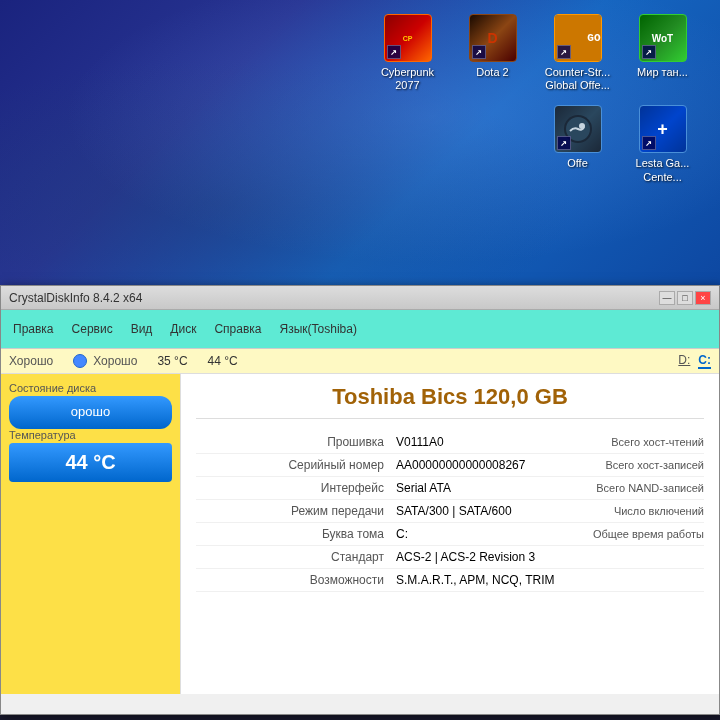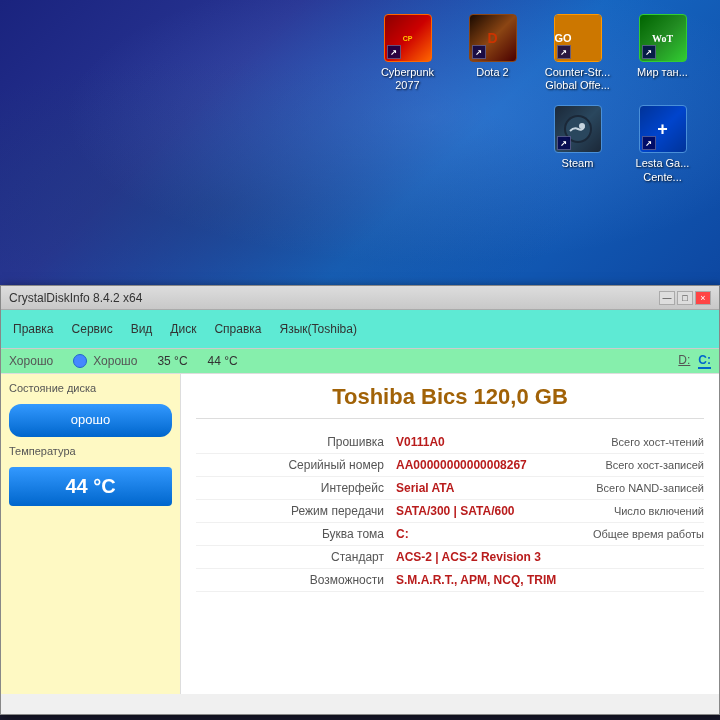--- a/index.html
+++ b/index.html
@@ -192,21 +192,21 @@
       color: #333;
       cursor: pointer;
       white-space: nowrap;
     }
 
     
     .status-area {
       display: flex;
       padding: 4px 8px;
       gap: 20px;
-      background: #86efac;
+      background: #fef9c3;
       border-bottom: 1px solid #ddd;
       align-items: center;
     }
 
     .status-item {
       display: flex;
       align-items: center;
       gap: 6px;
       font-size: 12px;
     }
@@ -222,26 +222,26 @@
     
     .main-content {
       display: flex;
       height: calc(430px - 24px - 22px - 32px - 32px);
       background: white;
     }
 
     
     .left-panel {
       width: 180px;
-      background: #fef9c3;
+      background: #fde047;
       border-right: 1px solid #ddd;
       padding: 8px;
       display: flex;
       flex-direction: column;
-      gap: 8px;
+      gap: 0;
     }
 
     .health-status {
       background: linear-gradient(to bottom, #3399ff, #0066cc);
       border-radius: 12px;
       padding: 8px;
       color: white;
       text-align: center;
     }
 
@@ -298,22 +298,22 @@
 
     .info-label {
       width: 200px;
       color: #555;
       text-align: right;
       padding-right: 12px;
     }
 
     .info-value {
       flex: 1;
-      color: #b91c1c;
-      font-weight: 700;
+      color: #000000;
+      font-weight: 400;
     }
 
     .info-right {
       width: 160px;
       color: #555;
       text-align: right;
       font-size: 11px;
     }
   </style>
 </head>
@@ -335,50 +335,50 @@
       <div class="desktop-icon">
         <div class="icon-img icon-dota2">
           <span style="font-size:14px;color:#cc3300;font-weight:bold;">D</span>
           <div class="shortcut-arrow">↗</div>
         </div>
         <span class="icon-label">Dota 2</span>
       </div>
 
       <div class="desktop-icon">
         <div class="icon-img icon-csgo">
-          <div style="background:#cc7700;width:100%;height:100%;display:flex;align-items:center;justify-content:flex-start;">
+          <div style="background:#cc7700;width:100%;height:100%;display:flex;align-items:center;justify-content:flex-end;font-family:Liberation Mono, monospace;">
             <span style="font-size:11px;color:white;font-weight:bold;">GO</span>
           </div>
           <div class="shortcut-arrow">↗</div>
         </div>
         <span class="icon-label">Counter-Str...</span>
         <span class="icon-label">Global Offe...</span>
       </div>
 
       <div class="desktop-icon">
         <div class="icon-img icon-wot">
-          <span style="font-size:10px;color:white;font-weight:bold;font-family:Liberation Serif, serif;">WoT</span>
+          <span style="font-size:10px;color:white;font-weight:bold;">WoT</span>
           <div class="shortcut-arrow">↗</div>
         </div>
         <span class="icon-label">Мир тан...</span>
       </div>
     </div>
 
     <div class="icon-row">
       <div class="desktop-icon">
         <div class="icon-img icon-steam">
           <svg width="32" height="32" viewBox="0 0 32 32">
             <circle cx="16" cy="16" r="14" fill="#1b2838"></circle>
             <path d="M16 4 C9.4 4 4 9.4 4 16 C4 22.6 9.4 28 16 28 C22.6 28 28 22.6 28 16 C28 9.4 22.6 4 16 4Z" fill="#2a475e"></path>
             <path d="M8 18 Q12 14 16 16 Q20 18 22 14" stroke="#c7d5e0" stroke-width="2" fill="none"></path>
             <circle cx="20" cy="13" r="3" fill="#c7d5e0"></circle>
           </svg>
           <div class="shortcut-arrow">↗</div>
         </div>
-        <span class="icon-label">Steam</span>
+        <span class="icon-label">Offe</span>
       </div>
 
       <div class="desktop-icon">
         <div class="icon-img icon-lesta">
           <span style="font-size:18px;color:white;font-weight:bold;">+</span>
           <div class="shortcut-arrow">↗</div>
         </div>
         <span class="icon-label">Lesta Ga...</span>
         <span class="icon-label">Cente...</span>
       </div>

